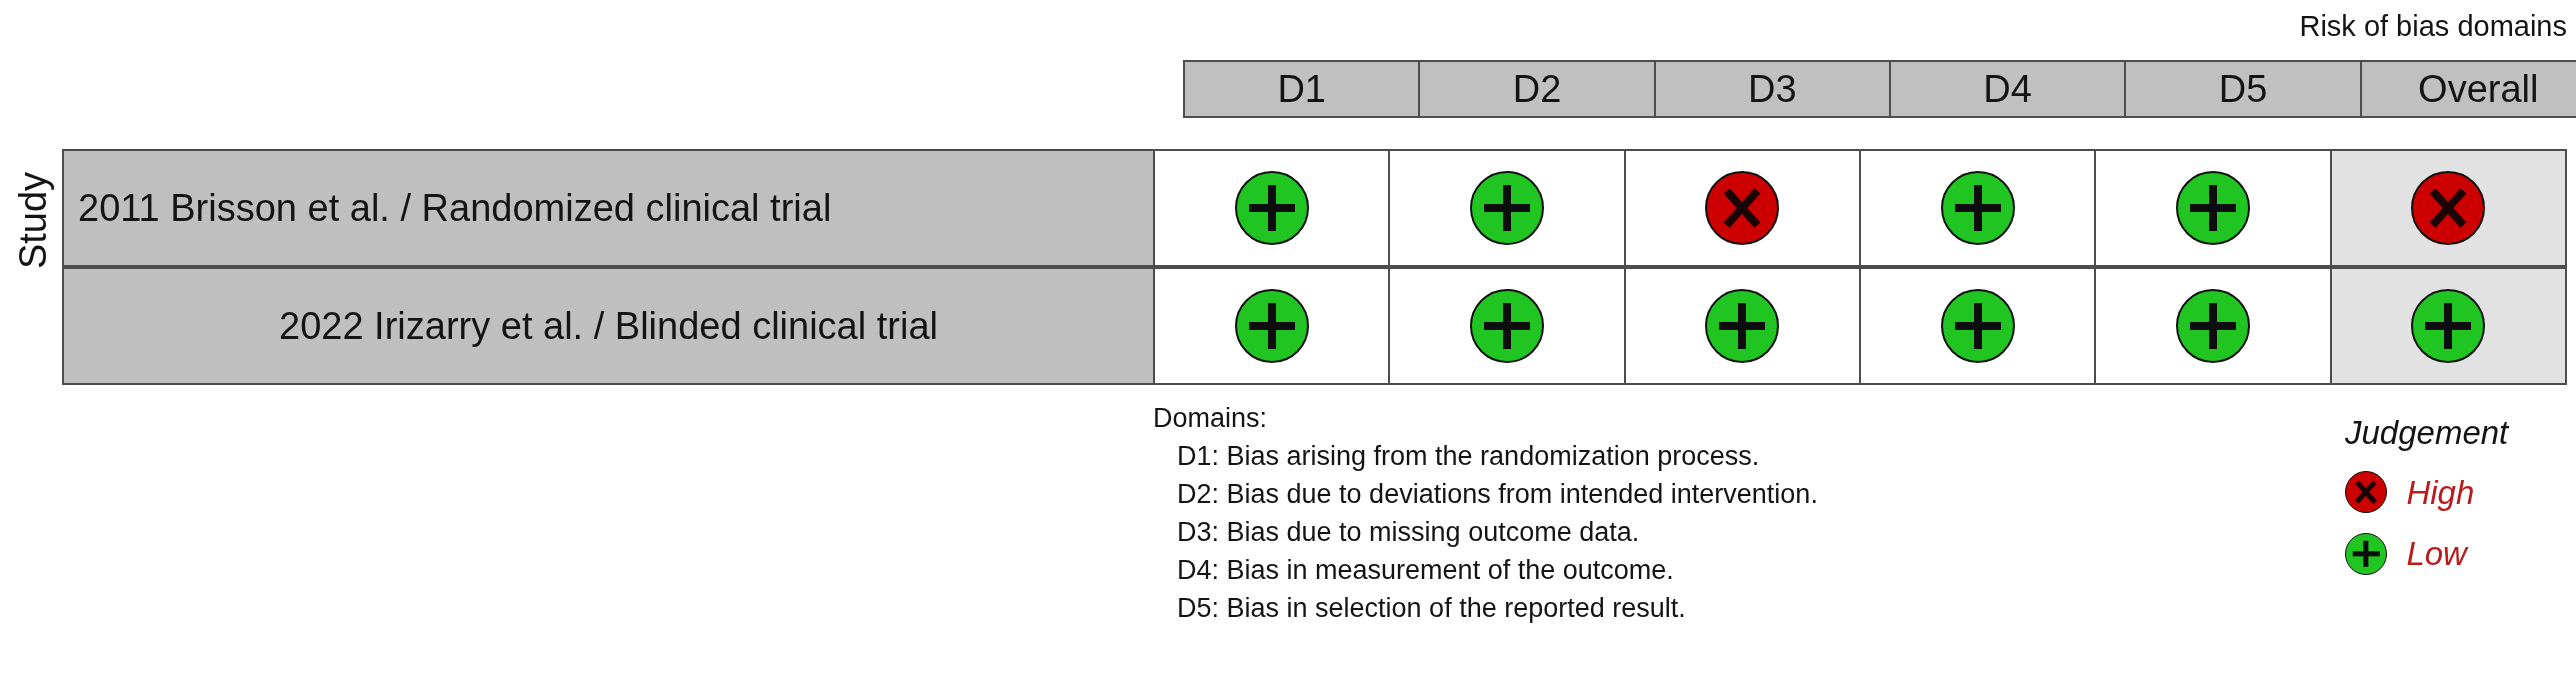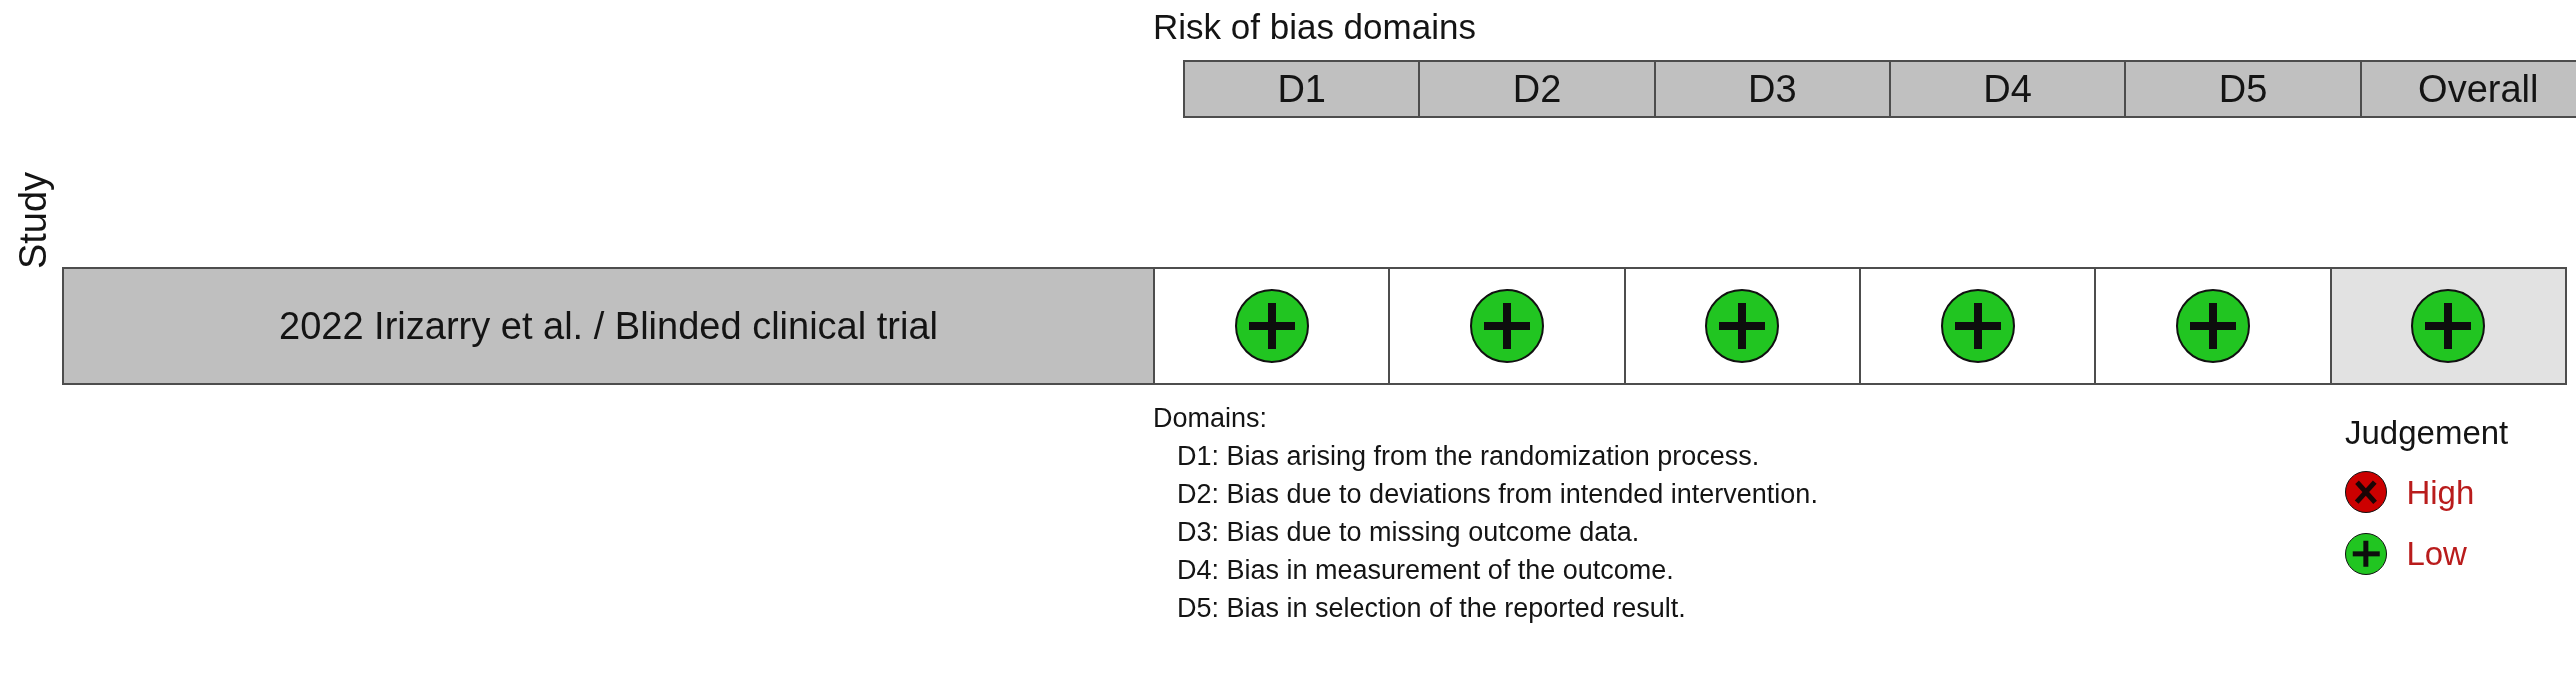--- a/index.html
+++ b/index.html
@@ -15,22 +15,22 @@
     color: #1a1a1a;
     overflow: hidden;
   }
 
   
   #plot-title {
     position: absolute;
     left: 1153px;
     top: 1.8px;
     width: 1414px;
-    text-align: left;
-    font-size: 35px;
+    text-align: right;
+    font-size: 29px;
     line-height: 49px;
     color: #141414;
     white-space: nowrap;
   }
 
   
   #y-axis-label {
     position: absolute;
     left: -46px;
     top: 201px;
@@ -182,20 +182,21 @@
   }
   #domains-legend .legend-heading { display: block; }
   #domains-legend .domain-line { display: block; margin-left: 24px; }
 
   
   #judgement-legend {
     position: absolute;
     left: 2329px;
     top: 413px;
     width: 247px;
+    font-style: italic;
   }
   #judgement-legend .legend-title {
     font-size: 33px;
     line-height: 39px;
     color: #141414;
     text-align: left;
     padding-left: 16px;
     white-space: nowrap;
   }
   .legend-item {
@@ -223,20 +224,41 @@
 
   <div id="header-row">
     <div class="header-cell">D1</div>
     <div class="header-cell">D2</div>
     <div class="header-cell">D3</div>
     <div class="header-cell">D4</div>
     <div class="header-cell">D5</div>
     <div class="header-cell">Overall</div>
   </div>
 
+  <div class="body-row" id="body-row-0">
+    <div class="study-cell align-left">2011  Brisson et al. / Randomized clinical trial</div>
+    <div class="judgement-cell">
+      <span class="glyph low"></span>
+    </div>
+    <div class="judgement-cell">
+      <span class="glyph low"></span>
+    </div>
+    <div class="judgement-cell">
+      <span class="glyph high"></span>
+    </div>
+    <div class="judgement-cell">
+      <span class="glyph low"></span>
+    </div>
+    <div class="judgement-cell">
+      <span class="glyph low"></span>
+    </div>
+    <div class="judgement-cell overall">
+      <span class="glyph high"></span>
+    </div>
+  </div>
 
   <div class="body-row" id="body-row-1">
     <div class="study-cell align-center">2022 Irizarry et al. / Blinded clinical trial</div>
     <div class="judgement-cell">
       <span class="glyph low"></span>
     </div>
     <div class="judgement-cell">
       <span class="glyph low"></span>
     </div>
     <div class="judgement-cell">

